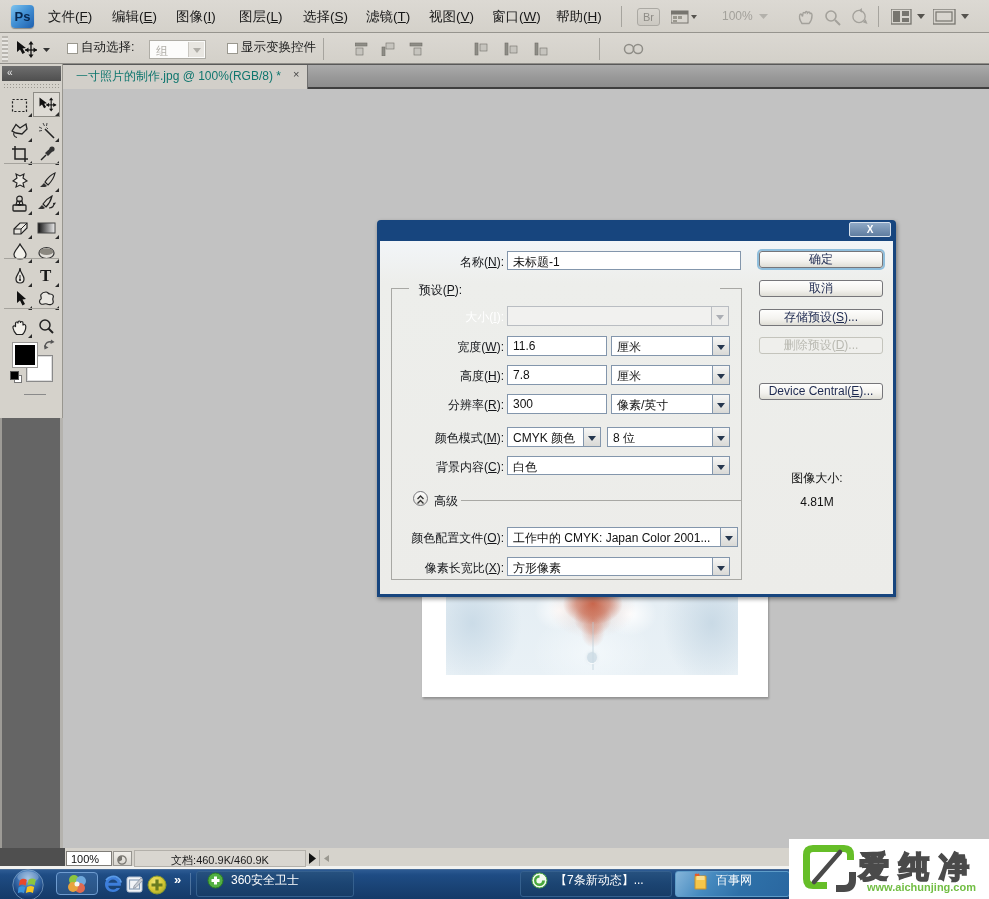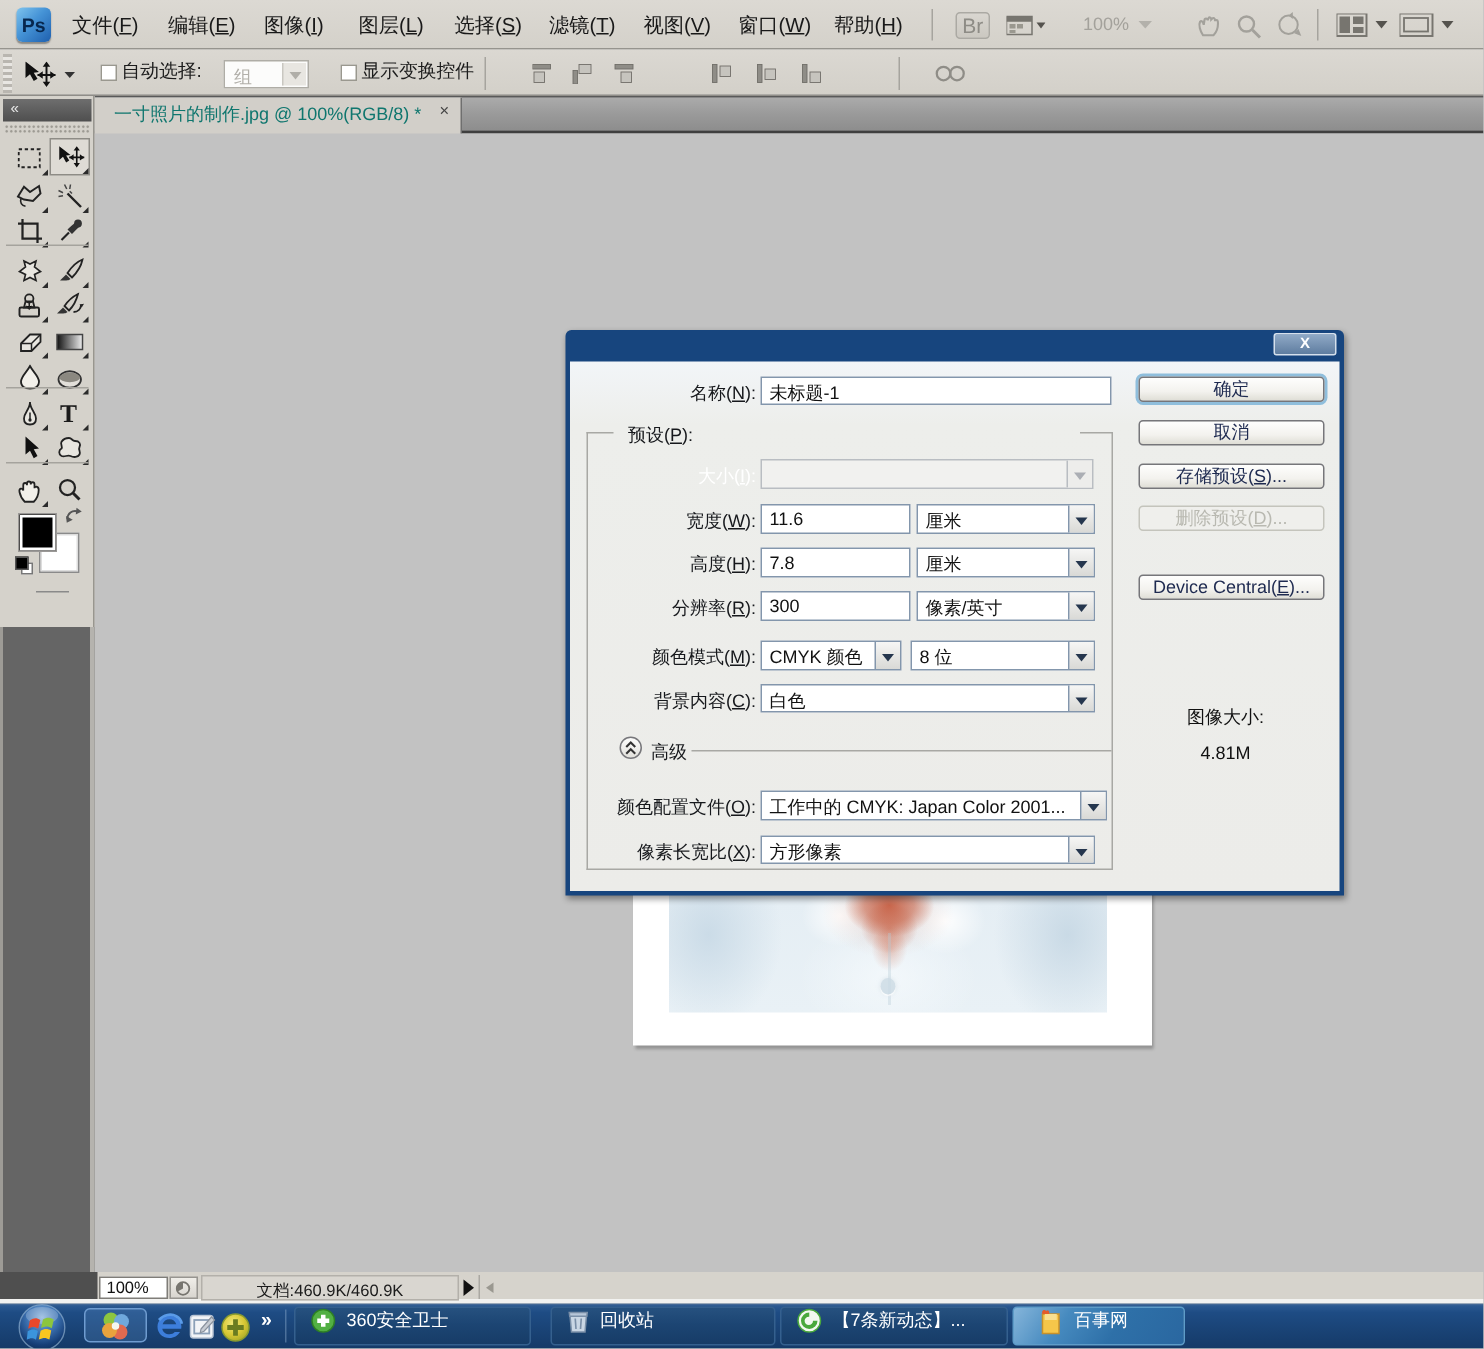--- a/index.html
+++ b/index.html
@@ -88,21 +88,21 @@
 <div class="abs menu" style="left:48px">文件(<u>F</u>)</div>
 <div class="abs menu" style="left:112px">编辑(<u>E</u>)</div>
 <div class="abs menu" style="left:176px">图像(<u>I</u>)</div>
 <div class="abs menu" style="left:239px">图层(<u>L</u>)</div>
 <div class="abs menu" style="left:303px">选择(<u>S</u>)</div>
 <div class="abs menu" style="left:366px">滤镜(<u>T</u>)</div>
 <div class="abs menu" style="left:429px">视图(<u>V</u>)</div>
 <div class="abs menu" style="left:492px">窗口(<u>W</u>)</div>
 <div class="abs menu" style="left:556px">帮助(<u>H</u>)</div>
 <div class="abs vsep" style="left:621px"></div>
-<div class="abs" style="left:637px;top:8px;width:23px;height:18px;border:1px solid #ABA9A3;border-radius:3px;background:linear-gradient(180deg,#D9D6D0,#CBC8C1);color:#8E8C86;font-size:14px;font-weight:normal;text-align:center;line-height:16px">Br</div>
+<div class="abs" style="left:637px;top:8px;width:23px;height:18px;border:1px solid #ABA9A3;border-radius:3px;background:linear-gradient(180deg,#D9D6D0,#CBC8C1);color:#8E8C86;font-size:11px;font-weight:normal;text-align:center;line-height:16px">Br</div>
 <svg class="abs" style="left:671px;top:9px" width="26" height="16" viewBox="0 0 26 16">
       <rect x="0" y="2" width="17" height="12" fill="none" stroke="#77756F"></rect>
       <rect x="0" y="2" width="17" height="3.5" fill="#77756F"></rect>
       <rect x="2" y="7" width="4" height="3" fill="#9a988f"></rect>
       <rect x="7" y="7" width="4" height="3" fill="#9a988f"></rect>
       <rect x="2" y="11" width="4" height="2" fill="#9a988f"></rect>
       <path d="M20 6 l6 0 -3 4 z" fill="#55534E"></path>
     </svg>
 <div class="abs menu gray" style="left:722px;font-size:12px">100%</div>
 <svg class="abs" style="left:757px;top:13px" width="14" height="8">
@@ -490,38 +490,41 @@
     </svg>
 <div class="abs" style="left:174px;top:872px;color:#fff;font-size:13px;font-weight:bold">»</div>
 <div class="abs" style="left:190px;top:873px;width:1px;height:22px;background:rgba(140,170,205,.45)"></div>
 <div class="abs tbtn" style="left:196px;width:158px">
       <svg width="17" height="17" style="margin-left:10px">
         <circle cx="8.5" cy="8.5" r="7.5" fill="#52B043" stroke="#2E8024"></circle>
         <path d="M7 4.5 l3 0 0 2.5 2.5 0 0 3 -2.5 0 0 2.5 -3 0 0 -2.5 -2.5 0 0 -3 2.5 0 Z" fill="#fff"></path>
       </svg>
       <span>360安全卫士</span>
     </div>
-<div class="abs tbtn" style="left:367px;width:150px">
-      <svg width="15" height="17" style="margin-left:10px" viewBox="0 0 15 17">
-        <path d="M2 5 L13 5 L12 16 L3 16 Z" fill="#C9D6E4" stroke="#7A8FA8"></path>
-        <path d="M1.5 3 L13.5 3 L13.2 5.5 L1.8 5.5 Z" fill="#B7C6D8" stroke="#7A8FA8"></path>
-        <path d="M5.5 7 l0.5 7 M9.5 7 l-0.5 7" stroke="#7A8FA8" stroke-width="1.1"></path>
-      </svg>
-      <span>回收站</span>
-    </div>
 <div class="abs tbtn" style="left:520px;width:152px">
       <svg width="17" height="17" style="margin-left:10px">
         <circle cx="8.5" cy="8.5" r="7.5" fill="#F2F8F0" stroke="#49A83C"></circle>
         <path d="M8.5 3 A5.5 5.5 0 1 0 14 8.5 L11 8.5 A2.8 2.8 0 1 1 8.5 5.8 Z" fill="#49A83C"></path>
       </svg>
       <span>【7条新动态】...</span>
     </div>
 <div class="abs tbtn on" style="left:675px;width:115px">
       <svg width="17" height="18" style="margin-left:16px" viewBox="0 0 17 18">
         <path d="M3 4 L14 4 L14 17 L3 17 Z" fill="#F5C64A" stroke="#C8912A"></path>
         <path d="M3 4 C2 2 4 0.5 5.5 2 C6 1 7.5 1.5 7.5 3 L7.5 4 Z" fill="#E55B28"></path>
         <path d="M4.5 4 L12.5 4 L12.5 8 L4.5 8 Z" fill="#F8DF90"></path>
       </svg>
       <span>百事网</span>
     </div>
 
-
+<div id="wm" class="abs" style="left:789px;top:839px;width:200px;height:60px;background:#fff">
+<svg style="position:absolute;left:11px;top:3px" width="58" height="52" viewBox="0 0 58 52">
+        <g fill="none" stroke-width="7">
+          <path d="M27 6.5 H13 Q6.5 6.5 6.5 13 V37 Q6.5 43.5 13 43.5 H27 M27 6.5 H44 Q50.5 6.5 50.5 13 V18" stroke="#66BE28"></path>
+          <path d="M52.5 30 V38 Q52.5 46.5 44 46.5 H36" stroke="#4A4A4A"></path>
+        </g>
+        <line x1="14" y1="40" x2="40" y2="10" stroke="#4A4A4A" stroke-width="4.5" stroke-linecap="round"></line>
+      </svg>
+<div style="position:absolute;left:70px;top:8px;font-size:30px;font-weight:bold;color:#4A4A4A;letter-spacing:10px;-webkit-text-stroke:2px #4A4A4A">爱纯净</div>
+<div style="position:absolute;left:78px;top:42px;font-size:11px;font-weight:bold;color:#72BE44">www.aichunjing.com</div>
 </div>
 
+</div>
+
 </body></html>

